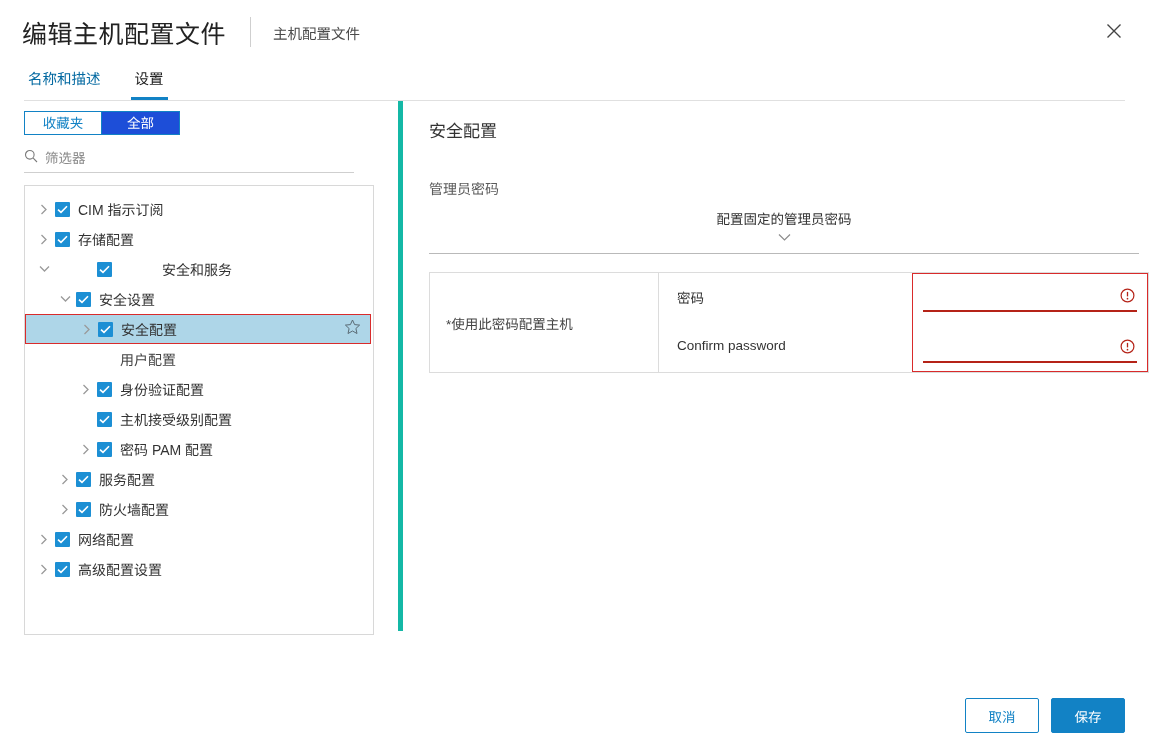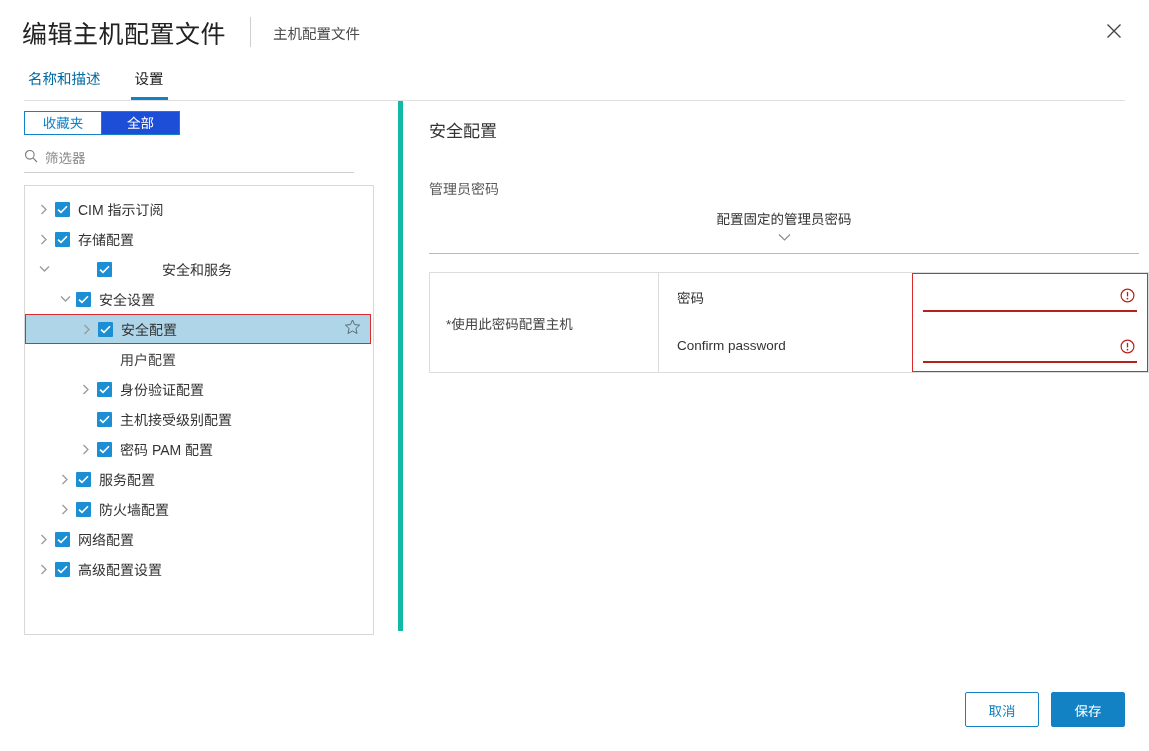--- a/index.html
+++ b/index.html
@@ -291,21 +291,21 @@
     font-family: inherit;
     font-size: 13.5px;
     width: 100%;
     padding: 0;
   }
 
   
   .footer {
     position: absolute;
     right: 24px;
-    bottom: 24px;
+    bottom: 18px;
     display: flex;
     gap: 12px;
   }
   .btn {
     font-size: 13.5px;
     width: 74px;
     height: 35px;
     box-sizing: border-box;
     cursor: pointer;
     font-family: inherit;

